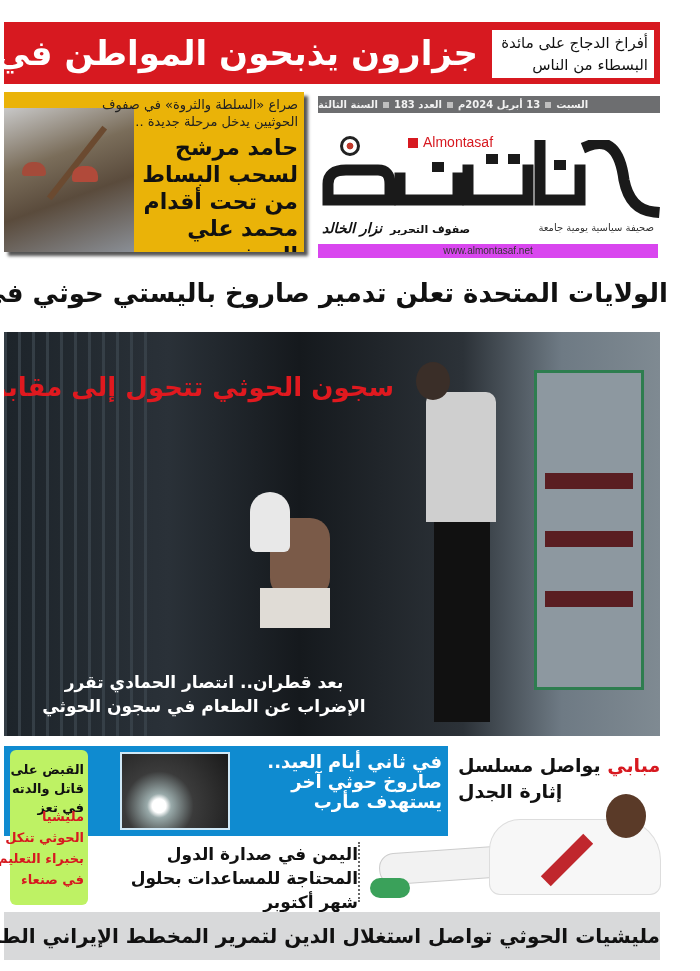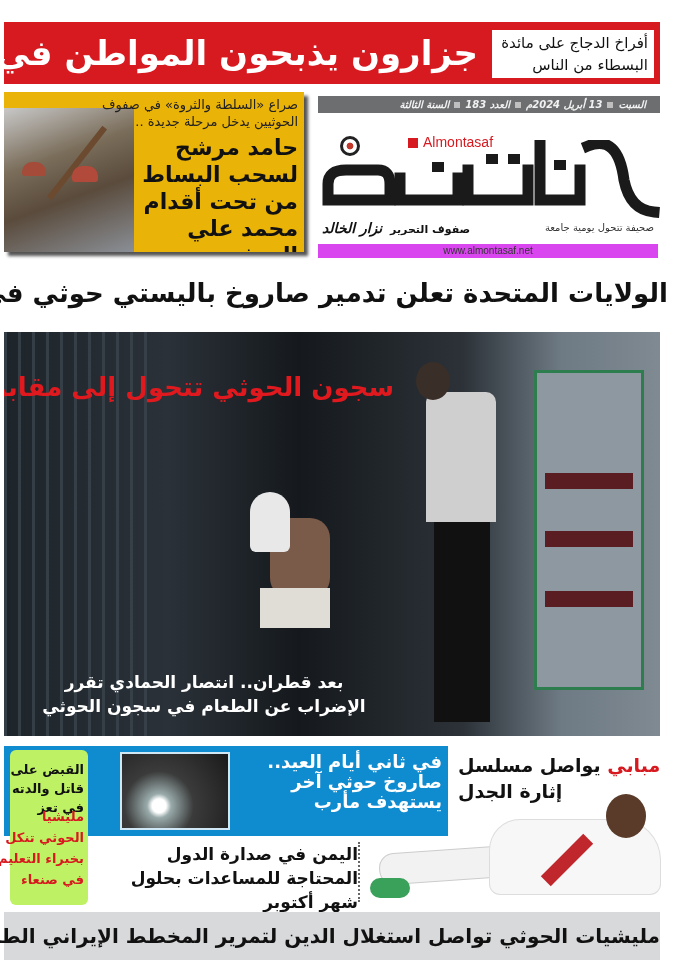--- a/index.html
+++ b/index.html
@@ -7,21 +7,21 @@
   body { font-family: "DejaVu Sans", sans-serif; position: relative; }
   .rtl { direction: rtl; }
   .abs { position: absolute; }
 
   
   .top-banner { left: 4px; top: 22px; width: 656px; height: 62px; background: #d71920; }
   .top-headline { left: 10px; top: 22px; width: 468px; height: 62px; color: #fff; font-weight: bold; font-size: 34px; line-height: 62px; text-align: center; white-space: nowrap; }
   .top-teaser { left: 492px; top: 30px; width: 162px; height: 48px; background: #fff; color: #111; font-size: 15px; line-height: 22px; text-align: right; padding: 2px 6px 0 4px; }
 
   
-  .date-bar { left: 318px; top: 96px; width: 342px; height: 17px; background: #6d6e70; color: #f2f2f2; font-size: 10px; font-weight: bold; line-height: 17px; text-align: right; padding-right: 14px; white-space: nowrap; font-style: italic; }
+  .date-bar { left: 318px; top: 96px; width: 342px; height: 17px; background: #6d6e70; color: #f2f2f2; font-size: 10px; font-weight: bold; line-height: 17px; text-align: left; padding-right: 14px; white-space: nowrap; }
   .date-bar .sq { display: inline-block; width: 6px; height: 6px; background: #bfbfbf; margin: 0 5px; vertical-align: middle; }
   .masthead { left: 318px; top: 118px; width: 342px; height: 130px; }
   .logo-latin { left: 90px; top: 16px; font-size: 14px; color: #d71920; font-family: "Liberation Sans", sans-serif; white-space: nowrap; }
   .logo-latin .red-sq { display: inline-block; width: 10px; height: 10px; background: #d71920; margin-right: 5px; vertical-align: -1px; }
   .logo-arabic { left: 0px; top: 22px; width: 342px; height: 82px; }
   .target-icon { left: 22px; top: 18px; width: 20px; height: 20px; border: 3px solid #222; border-radius: 50%; background: radial-gradient(circle, #c0392b 35%, transparent 36%); }
   .tagline { right: 6px; top: 104px; font-size: 10px; color: #333; white-space: nowrap; }
   .editor { left: 4px; top: 102px; font-size: 11px; color: #111; font-weight: bold; white-space: nowrap; }
   .editor .name { font-style: italic; font-size: 14px; margin-right: 4px; }
   .url-bar { left: 318px; top: 244px; width: 340px; height: 14px; background: #d946ef; color: #333; font-size: 10px; text-align: center; line-height: 14px; font-family: "Liberation Sans", sans-serif; }
@@ -98,21 +98,21 @@
       <path d="M222 4 L222 60 L262 60 L262 30"></path>
       <path d="M270 6 Q300 -6 306 40 Q312 70 336 72"></path>
     </g>
     <rect x="168" y="14" width="12" height="10" fill="#1a1a1a"></rect>
     <rect x="190" y="14" width="12" height="10" fill="#1a1a1a"></rect>
     <rect x="236" y="20" width="12" height="10" fill="#1a1a1a"></rect>
     <rect x="114" y="22" width="12" height="10" fill="#1a1a1a"></rect>
   </svg>
   <div class="abs target-icon"></div>
   <div class="abs logo-latin"><span class="red-sq"></span><span>Almontasaf</span></div>
-  <div class="abs tagline rtl">صحيفة تتحول يومية جامعة</div>
+  <div class="abs tagline rtl">صحيفة سياسية يومية جامعة</div>
   <div class="abs editor rtl">
     <span>صفوف التحرير</span>
     <span class="name">نزار الخالد</span>
   </div>
 </div>
 <div class="abs url-bar">www.almontasaf.net</div>
 
 <div class="abs left-story">
   <div class="abs left-photo">
     <div class="abs stick"></div>

